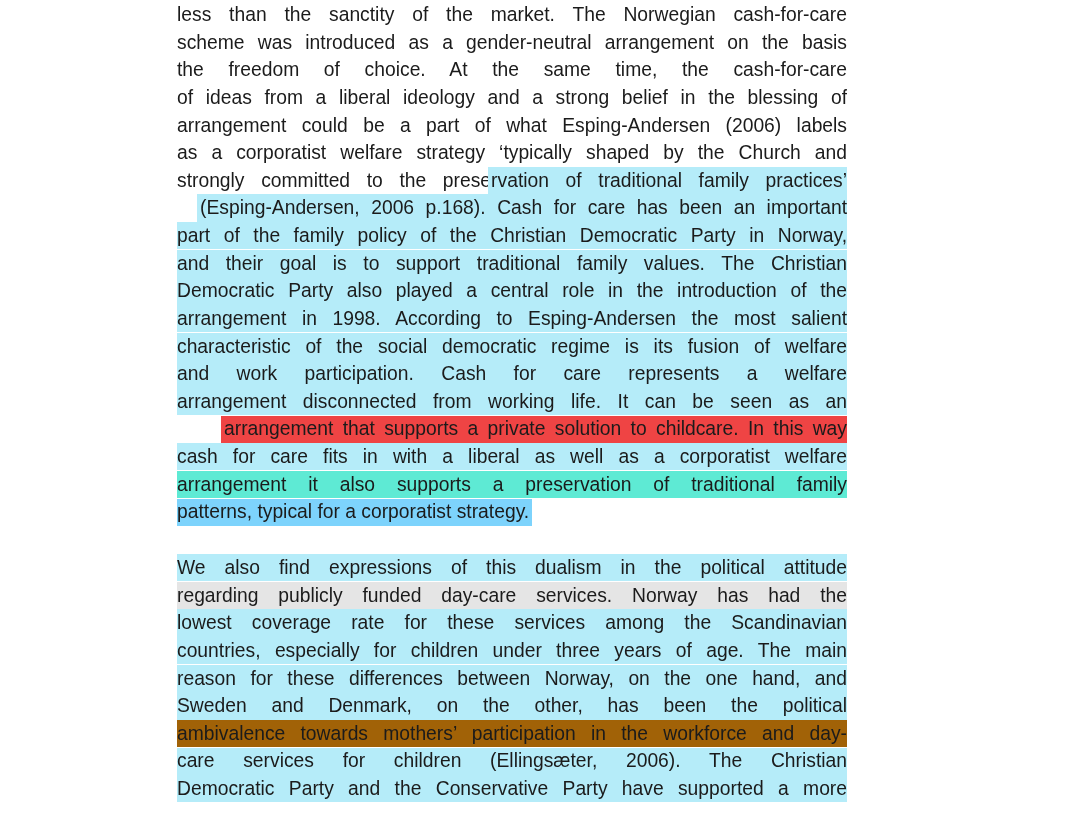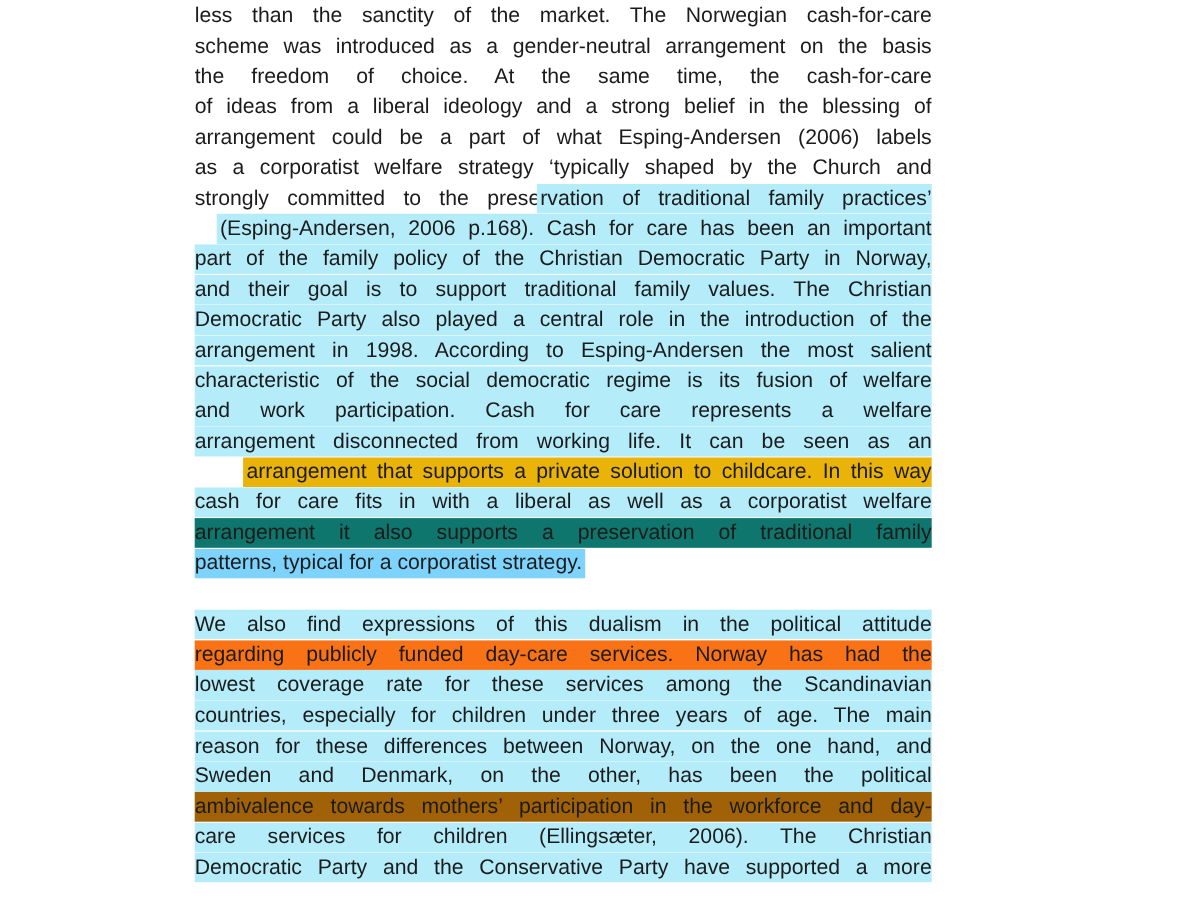--- a/index.html
+++ b/index.html
@@ -51,28 +51,28 @@
       <div class="line just"><span class="plain">as a corporatist welfare strategy ‘typically shaped by the Church and</span></div>
       <div class="line just"><span class="plain">strongly committed to the prese</span><span class="hl" style="background: rgb(181, 236, 249);">rvation of traditional family practices’</span></div>
       <div class="line just"><span class="hl" style="background: rgb(181, 236, 249); margin-left: 20px;">(Esping-Andersen, 2006 p.168). Cash for care has been an important</span></div>
       <div class="line just"><span class="hl" style="background: rgb(181, 236, 249);">part of the family policy of the Christian Democratic Party in Norway,</span></div>
       <div class="line just"><span class="hl" style="background: rgb(181, 236, 249);">and their goal is to support traditional family values. The Christian</span></div>
       <div class="line just"><span class="hl" style="background: rgb(181, 236, 249);">Democratic Party also played a central role in the introduction of the</span></div>
       <div class="line just"><span class="hl" style="background: rgb(181, 236, 249);">arrangement in 1998. According to Esping-Andersen the most salient</span></div>
       <div class="line just"><span class="hl" style="background: rgb(181, 236, 249);">characteristic of the social democratic regime is its fusion of welfare</span></div>
       <div class="line just"><span class="hl" style="background: rgb(181, 236, 249);">and work participation. Cash for care represents a welfare</span></div>
       <div class="line just"><span class="hl" style="background: rgb(181, 236, 249);">arrangement disconnected from working life. It can be seen as an</span></div>
-      <div class="line just"><span class="hl" style="background: #eab308; margin-left: 44px;">arrangement that supports a private solution to childcare. In this way</span></div>
+      <div class="line just"><span class="hl" style="background: #ef4444; margin-left: 44px;">arrangement that supports a private solution to childcare. In this way</span></div>
       <div class="line just"><span class="hl" style="background: rgb(181, 236, 249);">cash for care fits in with a liberal as well as a corporatist welfare</span></div>
-      <div class="line just"><span class="hl" style="background: #0f766e;">arrangement it also supports a preservation of traditional family</span></div>
+      <div class="line just"><span class="hl" style="background: #5eead4;">arrangement it also supports a preservation of traditional family</span></div>
       <div class="line"><span class="hl" style="background: #7dd3fc; text-align: right;">patterns, typical for a corporatist strategy.</span></div>
     </div>
     <div class="paragraph">
       <div class="line just"><span class="hl" style="background: rgb(181, 236, 249);">We also find expressions of this dualism in the political attitude</span></div>
-      <div class="line just"><span class="hl" style="background: #f97316;">regarding publicly funded day-care services. Norway has had the</span></div>
+      <div class="line just"><span class="hl" style="background: #e5e5e5;">regarding publicly funded day-care services. Norway has had the</span></div>
       <div class="line just"><span class="hl" style="background: rgb(181, 236, 249);">lowest coverage rate for these services among the Scandinavian</span></div>
       <div class="line just"><span class="hl" style="background: rgb(181, 236, 249);">countries, especially for children under three years of age. The main</span></div>
       <div class="line just"><span class="hl" style="background: rgb(181, 236, 249);">reason for these differences between Norway, on the one hand, and</span></div>
       <div class="line just"><span class="hl" style="background: rgb(181, 236, 249);">Sweden and Denmark, on the other, has been the political</span></div>
       <div class="line just"><span class="hl" style="background: #a16207;">ambivalence towards mothers’ participation in the workforce and day-</span></div>
       <div class="line just"><span class="hl" style="background: rgb(181, 236, 249);">care services for children (Ellingsæter, 2006). The Christian</span></div>
       <div class="line just"><span class="hl" style="background: rgb(181, 236, 249);">Democratic Party and the Conservative Party have supported a more</span></div>
     </div>
   </div>
 

